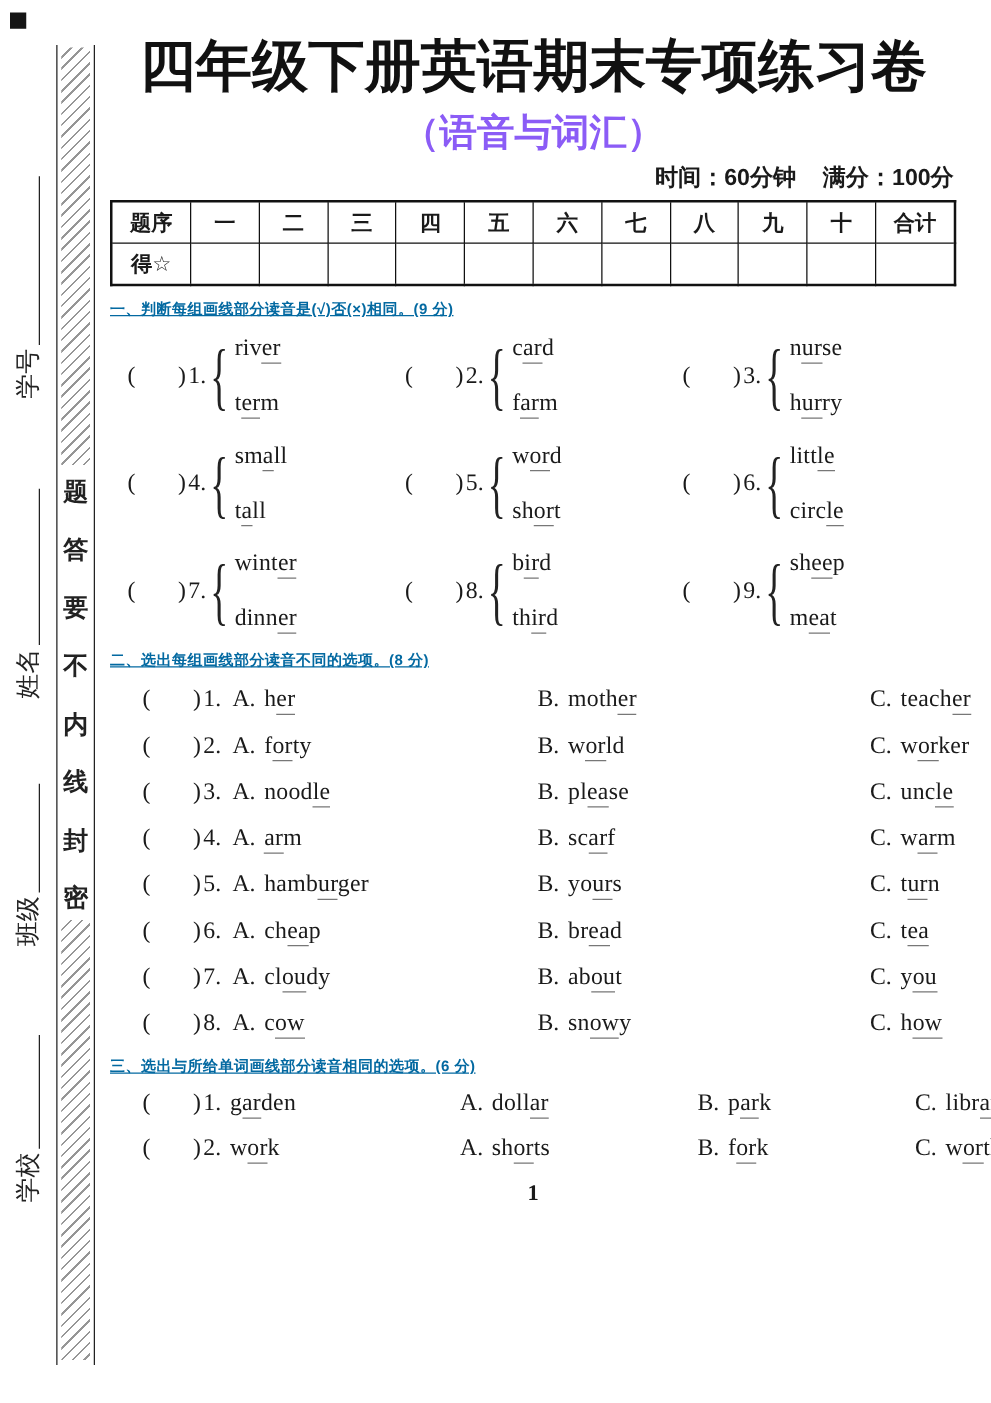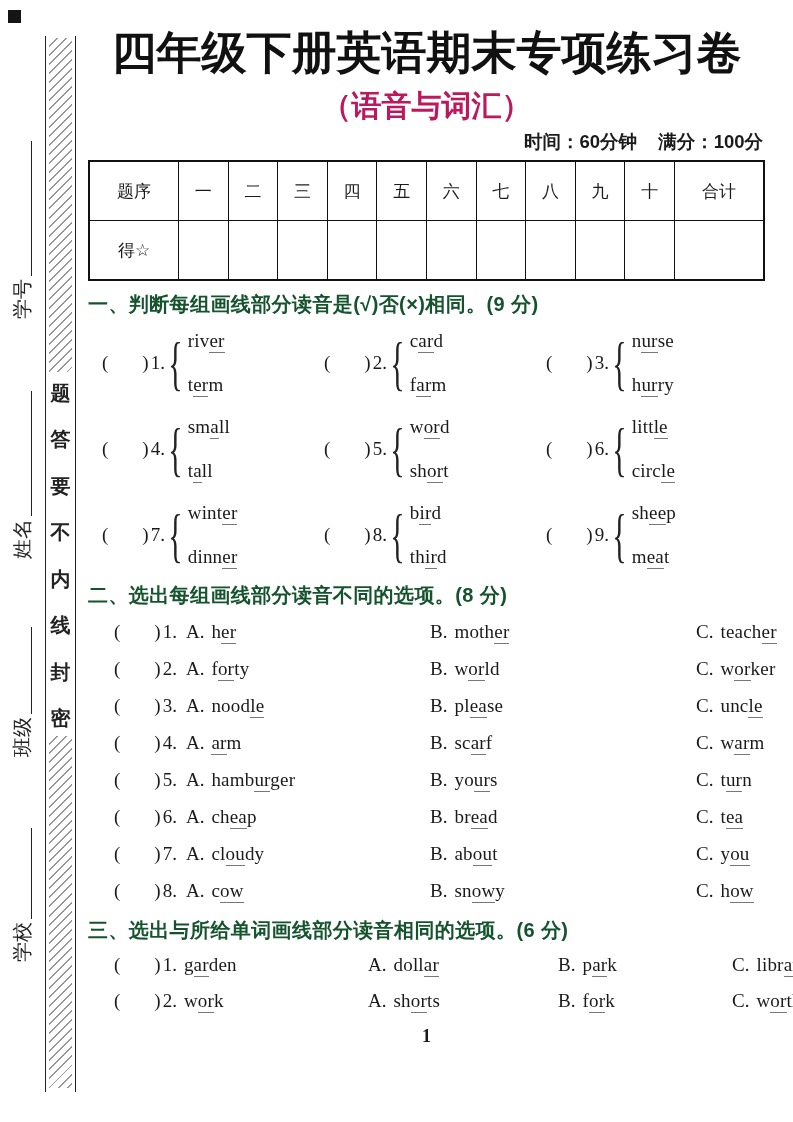--- a/index.html
+++ b/index.html
@@ -29,29 +29,29 @@
   .hatch-top{top:2px;height:334px;}
   .hatch-bottom{top:700px;bottom:4px;}
   .seal-chars{position:absolute;top:344px;left:0;right:0;height:352px;display:flex;
               flex-direction:column;justify-content:space-between;align-items:center;
               font-size:20px;font-weight:700;color:#222;
               font-family:"Liberation Serif","DejaVu Serif",serif;}
 
   
   .main{position:absolute;left:88px;top:0;width:677px;}
   h1{margin:28px 0 0;font-size:45px;line-height:1.12;text-align:center;font-weight:900;letter-spacing:0px;color:#111;}
-  h2{margin:8px 0 0;font-size:30px;text-align:center;font-weight:900;color:#be185d;}
+  h2{margin:8px 0 0;font-size:30px;text-align:center;font-weight:900;color:#8b5cf6;}
   .meta{margin-top:2px;text-align:right;font-weight:700;font-size:18.5px;padding-right:2px;}
   .meta span + span{margin-left:16px;}
 
   .score-table{width:100%;border-collapse:collapse;margin-top:6px;table-layout:fixed;border:2.5px solid #111;}
-  .score-table td{border:1.3px solid #111;height:32px;text-align:center;font-weight:400;font-size:17px;padding:13px;}
+  .score-table td{border:1.3px solid #111;height:32px;text-align:center;font-weight:700;font-size:17px;padding:0;}
   .score-table td.wcol{width:62px;}
 
-  .sec-heading{margin:10px 0 0;font-size:20px;font-weight:800;letter-spacing:0.4px;color:#14532d;}
+  .sec-heading{margin:10px 0 0;font-size:12px;font-weight:800;letter-spacing:0.4px;color:#0369a1;text-decoration:underline;}
 
   
   .s1-grid{display:grid;grid-template-columns:222px 222px 1fr;padding-left:14px;row-gap:12px;margin-top:8px;}
   .s1-item{display:flex;align-items:center;height:74px;}
   .paren{font-size:19px;white-space:nowrap;}
   .pgap{display:inline-block;width:34px;}
   .qnum{font-size:19px;margin:0 3px 0 2px;}
   .brace{display:inline-block;font-size:60px;font-weight:300;line-height:0.95;
          transform:scaleX(0.5);margin:0 -5px 0 -7px;color:#222;}
   .stack{display:inline-flex;flex-direction:column;gap:22px;margin-left:3px;}

